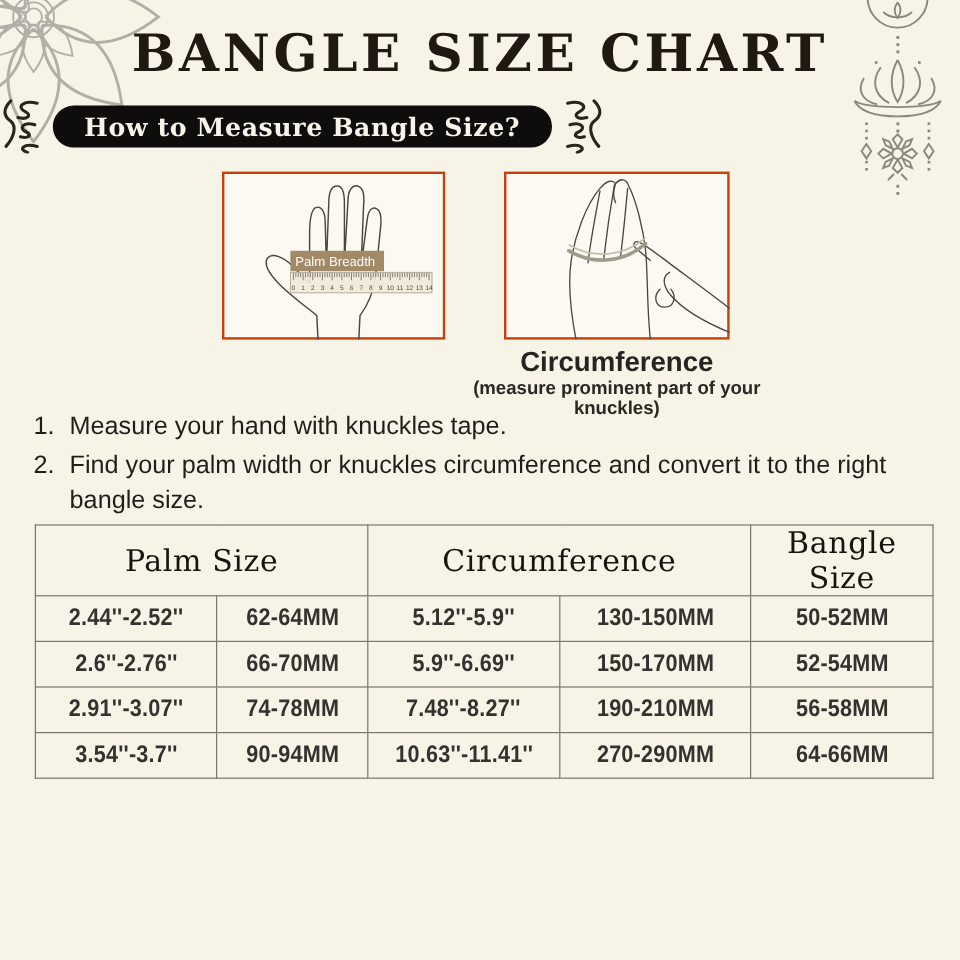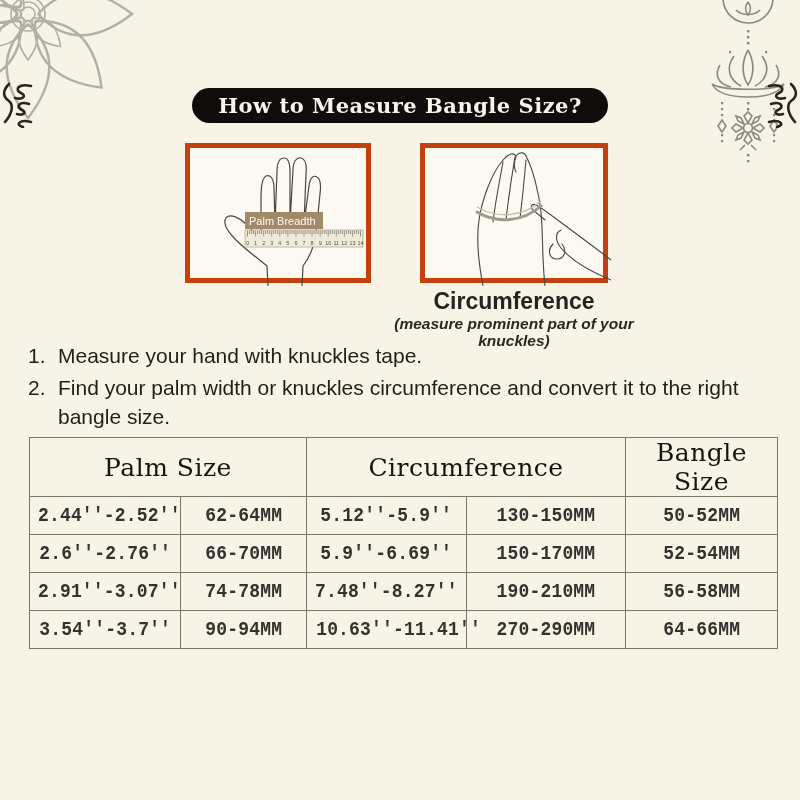--- a/index.html
+++ b/index.html
@@ -11,53 +11,53 @@
   
   .corner-svg{position:absolute;pointer-events:none;}
   
   #title{
     position:absolute;top:20px;left:0;width:100%;text-align:center;
     font-family:"DejaVu Serif","Liberation Serif",serif;
     font-weight:bold;font-size:43px;letter-spacing:3px;color:#201912;
   }
   
   #banner-row{position:absolute;top:84px;left:0;width:100%;height:42px;
-    display:flex;align-items:center;justify-content:space-between;gap:10px;}
+    display:flex;align-items:center;justify-content:flex-start;gap:10px;}
   #banner-pill{
     background:#0e0d0b;color:#f7f4ec;border-radius:18px;
     height:35px;line-height:35px;padding:0 26px;
     font-family:"DejaVu Serif","Liberation Serif",serif;font-weight:bold;font-size:21px;
     letter-spacing:0.5px;white-space:nowrap;
   }
   
   .illus-box{
     position:absolute;top:143px;height:140px;background:#fbf9f1;
-    border:5px solid #c2410c;box-sizing:border-box;
+    border:2px solid #c2410c;box-sizing:border-box;
   }
   #box-width{left:185px;width:186px;}
   #box-circ{left:420px;width:188px;}
   
   .caption{position:absolute;text-align:center;color:#262420;
     font-weight:bold;font-size:23px;line-height:24px;}
   #cap-width{top:290px;left:185px;width:186px;}
   #cap-circ{top:289px;left:393px;width:242px;}
-  #cap-circ .sub{font-size:15.5px;line-height:17px;margin-top:2px;font-weight:bold;color:#2a2824;font-style:italic;}
+  #cap-circ .sub{font-size:15.5px;line-height:17px;margin-top:2px;font-weight:bold;color:#2a2824;}
   
   #instructions{position:absolute;top:341px;left:28px;width:748px;
     font-size:21px;line-height:29px;color:#211e19;}
   .instr{display:flex;margin-bottom:3px;}
   .instr .num{flex:0 0 30px;}
   .instr .txt{flex:1;}
   
   #size-table{
     position:absolute;left:29px;top:437px;width:748px;
     border-collapse:collapse;table-layout:fixed;
   }
   #size-table th,#size-table td{
-    border:1px solid #7b7667;text-align:center;vertical-align:middle;padding:0;font-family:Liberation Mono, monospace;
+    border:1px solid #7b7667;text-align:center;vertical-align:middle;padding:0;
   }
   #size-table th{
     height:47px;font-family:"DejaVu Serif","Liberation Serif",serif;
     font-weight:normal;font-size:25px;color:#17140e;letter-spacing:0.5px;
   }
   #size-table td{height:37px;color:#34322e;}
   .cnd{display:inline-block;transform:scaleX(0.9);
     font-weight:bold;font-size:20px;letter-spacing:0.2px;white-space:nowrap;}
   col.c1{width:151px;} col.c2{width:126px;} col.c3{width:160px;}
   col.c4{width:159px;} col.c5{width:152px;}
@@ -138,20 +138,21 @@
         <path d="M5,0 L12,4 L16,0 L12,-4 Z"></path>
         <path d="M4,-4 L10,-7 L12,-12 L7,-10 Z"></path>
           <path d="M-4,-4 L-10,-7 L-12,-12 L-7,-10 Z"></path>
         <path d="M4,4 L10,7 L12,12 L7,10 Z"></path>
           <path d="M-4,4 L-10,7 L-12,12 L-7,10 Z"></path>
       </g>
       <path d="M38,150 L43,145 M54,150 L49,145"></path>
     </g>
   </svg>
 
+  <div id="title">BANGLE SIZE CHART</div>
 
   <div id="banner-row">
     <svg width="34" height="46" viewBox="0 0 34 46">
       <g stroke="#2b241c" fill="none" stroke-width="2.6" stroke-linecap="round">
         <path d="M9,2 C2,9 3,15 9,19 C14,23 12,32 5,40"></path>
         <path d="M31,4 C18,1 14,8 21,11 C27,14 23,18 15,16"></path>
         <path d="M29,22 C19,19 15,25 22,28 C27,30 24,34 17,32"></path>
         <path d="M31,40 C19,37 15,43 23,45"></path>
       </g>
     </svg>

